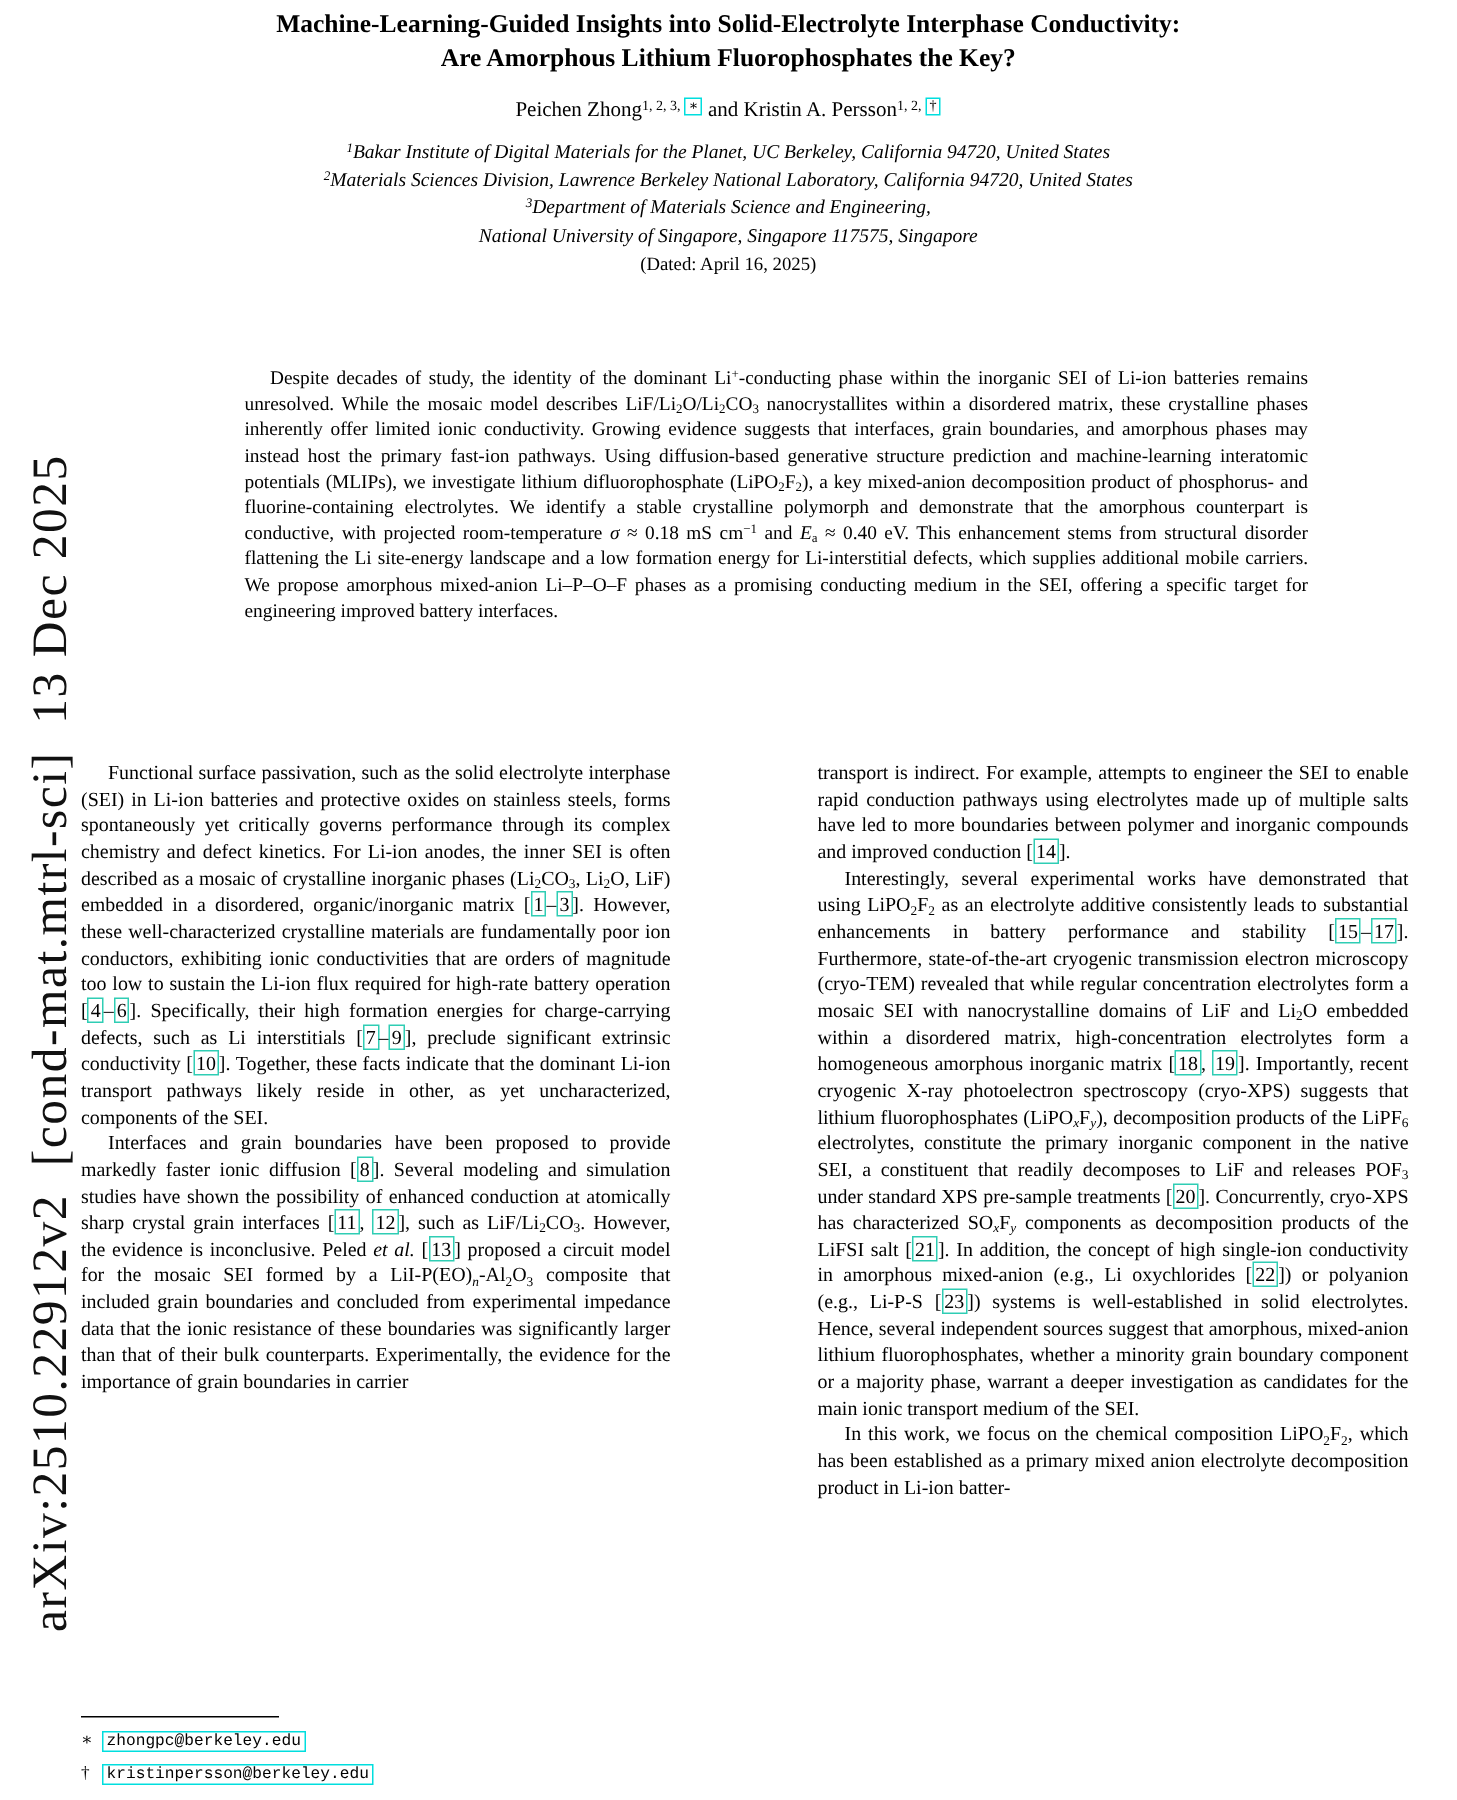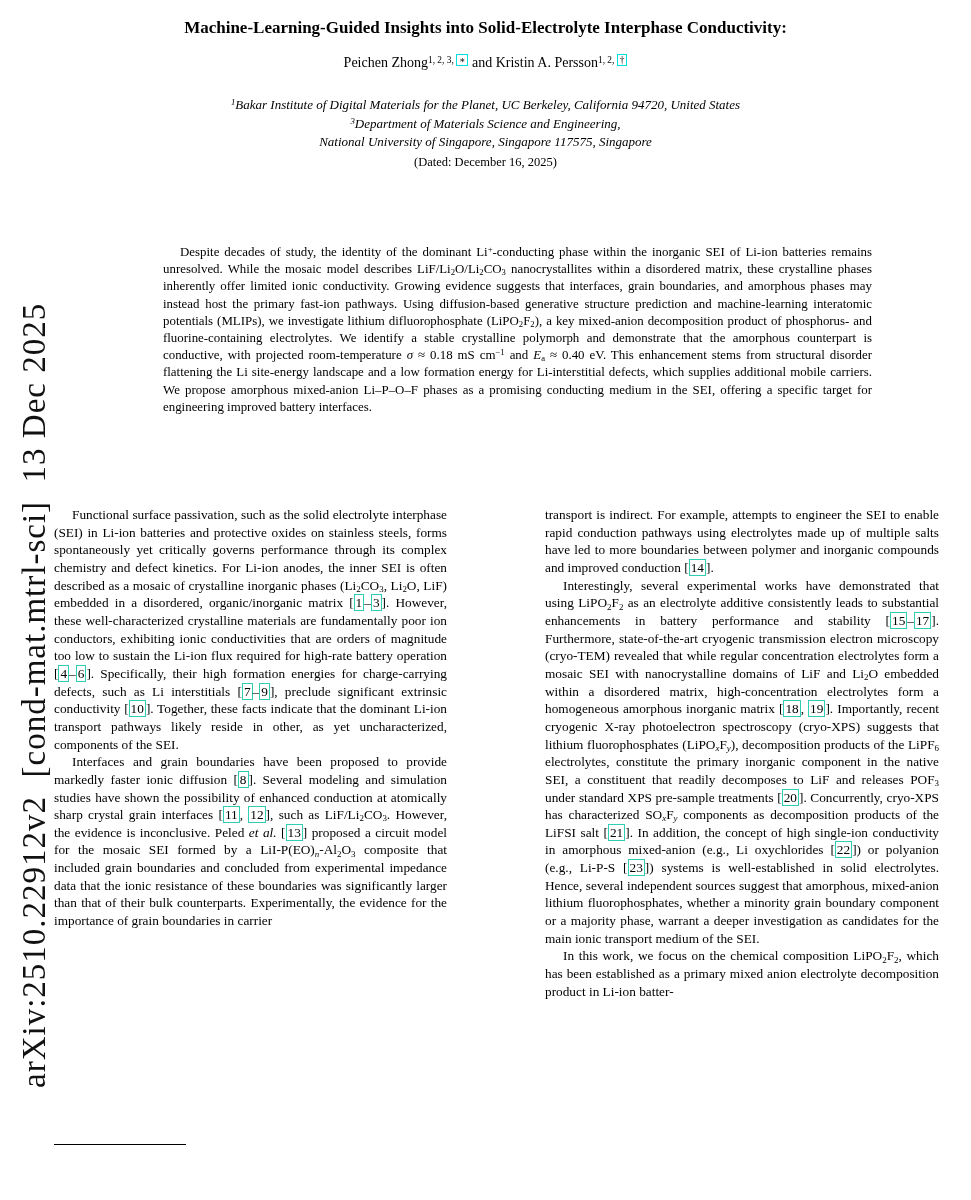--- a/index.html
+++ b/index.html
@@ -15,25 +15,25 @@
   a { color:inherit; text-decoration:none; cursor:pointer; }
   .cite-box { border:1px solid var(--cite_border,#00ccb0); padding:0 1px; }
   .link-box { border:1px solid var(--link_border,#00e0e0); padding:0 2px; }
 
   .arxiv-stamp {
     position:absolute; left:16px; top:1088px;
     transform:rotate(-90deg); transform-origin:0 0;
     width:920px; font-size:33px; letter-spacing:1px; white-space:pre; color:#111;
   }
 
-  .header { position:absolute; left:85px; top:16px; width:801px; text-align:center; }
+  .header { position:absolute; left:85px; top:4px; width:801px; text-align:center; }
   .title { font-size:17px; font-weight:bold; line-height:23px; }
   .authors { margin-top:14px; font-size:14px; line-height:20px; }
   .affil { font-style:italic; font-size:13px; line-height:18.5px; }
-  .affil-first { margin-top:23px; }
+  .affil-first { margin-top:8px; }
   .dateline { margin-top:3px; font-size:12.5px; }
 
   .abstract {
     position:absolute; left:163px; top:200px; width:709px;
     font-size:12.9px; line-height:17.2px; text-align:justify; text-indent:17px;margin-top:44px;
   }
 
   .col {
     position:absolute; top:470px;
     font-size:13.3px; line-height:17.65px; text-align:justify;margin-top:36px;
@@ -51,37 +51,47 @@
 </head>
 <body>
 
 <div class="page">
 
   <div class="arxiv-stamp">arXiv:2510.22912v2  [cond-mat.mtrl-sci]  13 Dec 2025</div>
 
   <div class="header">
     <div class="title">
       <div>Machine-Learning-Guided Insights into Solid-Electrolyte Interphase Conductivity:</div>
+      <div>Are Amorphous Lithium Fluorophosphates the Key?</div>
     </div>
     <div class="authors">Peichen Zhong<sup>1, 2, 3, </sup><sup><a class="link-box">∗</a></sup> and Kristin A. Persson<sup>1, 2, </sup><sup><a class="link-box">†</a></sup></div>
     <div class="affil affil-first"><sup>1</sup>Bakar Institute of Digital Materials for the Planet, UC Berkeley, California 94720, United States</div>
+    <div class="affil"><sup>2</sup>Materials Sciences Division, Lawrence Berkeley National Laboratory, California 94720, United States</div>
     <div class="affil"><sup>3</sup>Department of Materials Science and Engineering,</div>
     <div class="affil">National University of Singapore, Singapore 117575, Singapore</div>
-    <div class="dateline">(Dated: December 16, 2025)</div>
+    <div class="dateline">(Dated: April 16, 2025)</div>
   </div>
 
   <div class="abstract">Despite decades of study, the identity of the dominant Li<sup>+</sup>-conducting phase within the inorganic SEI of Li-ion batteries remains unresolved. While the mosaic model describes LiF/Li<sub>2</sub>O/Li<sub>2</sub>CO<sub>3</sub> nanocrystallites within a disordered matrix, these crystalline phases inherently offer limited ionic conductivity. Growing evidence suggests that interfaces, grain boundaries, and amorphous phases may instead host the primary fast-ion pathways. Using diffusion-based generative structure prediction and machine-learning interatomic potentials (MLIPs), we investigate lithium difluorophosphate (LiPO<sub>2</sub>F<sub>2</sub>), a key mixed-anion decomposition product of phosphorus- and fluorine-containing electrolytes. We identify a stable crystalline polymorph and demonstrate that the amorphous counterpart is conductive, with projected room-temperature <span class="it">σ</span> ≈ 0.18 mS cm<sup>−1</sup> and <span class="it">E</span><sub>a</sub> ≈ 0.40 eV. This enhancement stems from structural disorder flattening the Li site-energy landscape and a low formation energy for Li-interstitial defects, which supplies additional mobile carriers. We propose amorphous mixed-anion Li–P–O–F phases as a promising conducting medium in the SEI, offering a specific target for engineering improved battery interfaces.</div>
 
   <div class="col col-left">
     <p class="para indent">Functional surface passivation, such as the solid electrolyte interphase (SEI) in Li-ion batteries and protective oxides on stainless steels, forms spontaneously yet critically governs performance through its complex chemistry and defect kinetics. For Li-ion anodes, the inner SEI is often described as a mosaic of crystalline inorganic phases (Li<sub>2</sub>CO<sub>3</sub>, Li<sub>2</sub>O, LiF) embedded in a disordered, organic/inorganic matrix [<a class="cite-box">1</a>–<a class="cite-box">3</a>]. However, these well-characterized crystalline materials are fundamentally poor ion conductors, exhibiting ionic conductivities that are orders of magnitude too low to sustain the Li-ion flux required for high-rate battery operation [<a class="cite-box">4</a>–<a class="cite-box">6</a>]. Specifically, their high formation energies for charge-carrying defects, such as Li interstitials [<a class="cite-box">7</a>–<a class="cite-box">9</a>], preclude significant extrinsic conductivity [<a class="cite-box">10</a>]. Together, these facts indicate that the dominant Li-ion transport pathways likely reside in other, as yet uncharacterized, components of the SEI.</p>
     <p class="para indent">Interfaces and grain boundaries have been proposed to provide markedly faster ionic diffusion [<a class="cite-box">8</a>]. Several modeling and simulation studies have shown the possibility of enhanced conduction at atomically sharp crystal grain interfaces [<a class="cite-box">11</a>, <a class="cite-box">12</a>], such as LiF/Li<sub>2</sub>CO<sub>3</sub>. However, the evidence is inconclusive. Peled <span class="it">et al.</span> [<a class="cite-box">13</a>] proposed a circuit model for the mosaic SEI formed by a LiI-P(EO)<sub class="it">n</sub>-Al<sub>2</sub>O<sub>3</sub> composite that included grain boundaries and concluded from experimental impedance data that the ionic resistance of these boundaries was significantly larger than that of their bulk counterparts. Experimentally, the evidence for the importance of grain boundaries in carrier</p>
   </div>
 
   <div class="col col-right">
     <p class="para">transport is indirect. For example, attempts to engineer the SEI to enable rapid conduction pathways using electrolytes made up of multiple salts have led to more boundaries between polymer and inorganic compounds and improved conduction [<a class="cite-box">14</a>].</p>
     <p class="para indent">Interestingly, several experimental works have demonstrated that using LiPO<sub>2</sub>F<sub>2</sub> as an electrolyte additive consistently leads to substantial enhancements in battery performance and stability [<a class="cite-box">15</a>–<a class="cite-box">17</a>]. Furthermore, state-of-the-art cryogenic transmission electron microscopy (cryo-TEM) revealed that while regular concentration electrolytes form a mosaic SEI with nanocrystalline domains of LiF and Li<sub>2</sub>O embedded within a disordered matrix, high-concentration electrolytes form a homogeneous amorphous inorganic matrix [<a class="cite-box">18</a>, <a class="cite-box">19</a>]. Importantly, recent cryogenic X-ray photoelectron spectroscopy (cryo-XPS) suggests that lithium fluorophosphates (LiPO<sub class="it">x</sub>F<sub class="it">y</sub>), decomposition products of the LiPF<sub>6</sub> electrolytes, constitute the primary inorganic component in the native SEI, a constituent that readily decomposes to LiF and releases POF<sub>3</sub> under standard XPS pre-sample treatments [<a class="cite-box">20</a>]. Concurrently, cryo-XPS has characterized SO<sub class="it">x</sub>F<sub class="it">y</sub> components as decomposition products of the LiFSI salt [<a class="cite-box">21</a>]. In addition, the concept of high single-ion conductivity in amorphous mixed-anion (e.g., Li oxychlorides [<a class="cite-box">22</a>]) or polyanion (e.g., Li-P-S [<a class="cite-box">23</a>]) systems is well-established in solid electrolytes. Hence, several independent sources suggest that amorphous, mixed-anion lithium fluorophosphates, whether a minority grain boundary component or a majority phase, warrant a deeper investigation as candidates for the main ionic transport medium of the SEI.</p>
     <p class="para indent">In this work, we focus on the chemical composition LiPO<sub>2</sub>F<sub>2</sub>, which has been established as a primary mixed anion electrolyte decomposition product in Li-ion batter-</p>
   </div>
 
   <div class="foot-rule"></div>
 
+  <div class="footnotes">
+    <div class="fn">
+      <span class="fn-marker">∗</span><a class="link-box fn-email">zhongpc@berkeley.edu</a>
+    </div>
+    <div class="fn">
+      <span class="fn-marker">†</span><a class="link-box fn-email">kristinpersson@berkeley.edu</a>
+    </div>
+  </div>
 
 </div>
 
 </body></html>

